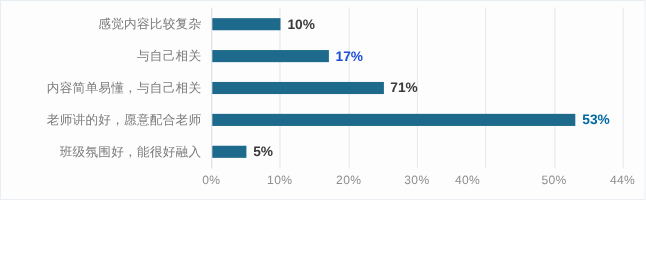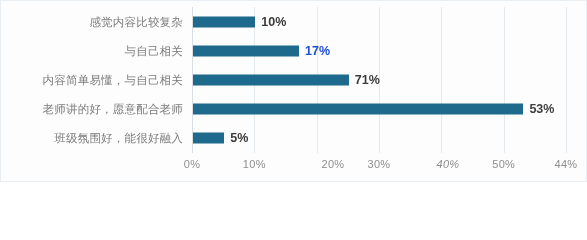--- a/index.html
+++ b/index.html
@@ -125,33 +125,33 @@
 
     <div class="row" style="top:58.4px;">
       <div class="cat-label" style="color: rgb(123, 123, 123);">内容简单易懂，与自己相关</div>
       <div class="bar" style="width: 155.8px; background: rgb(29, 106, 140);"></div>
       <div class="val-label" style="left: 155.8px; color: rgb(59, 59, 59);">71%</div>
     </div>
 
     <div class="row" style="top:87.6px;">
       <div class="cat-label" style="color: rgb(123, 123, 123); margin-left: 31px;">老师讲的好，愿意配合老师</div>
       <div class="bar" style="width: 330.4px; background: rgb(29, 106, 140);"></div>
-      <div class="val-label" style="left: 330.4px; color: #404040;">53%</div>
+      <div class="val-label" style="left: 330.4px; color: #0369a1;">53%</div>
     </div>
 
     <div class="row" style="top:116.8px;">
       <div class="cat-label" style="color: rgb(123, 123, 123);">班级氛围好，能很好融入</div>
       <div class="bar" style="width: 31.2px; background: rgb(29, 106, 140);"></div>
       <div class="val-label" style="left: 31.2px; color: rgb(59, 59, 59);">5%</div>
     </div>
   </div>
 
   <div class="x-axis">
     <div class="tick-label" style="left: 0px; color: rgb(142, 142, 142);">0%</div>
     <div class="tick-label" style="left: 62.3px; color: rgb(142, 142, 142);">10%</div>
-    <div class="tick-label" style="left: 141px; color: rgb(142, 142, 142); text-align: right;">20%</div>
+    <div class="tick-label" style="left: 125px; color: rgb(142, 142, 142); text-align: right;">20%</div>
     <div class="tick-label" style="left: 187px; color: rgb(142, 142, 142);">30%</div>
-    <div class="tick-label" style="left: 256px; color: rgb(142, 142, 142); font-style: italic;">40%</div>
+    <div class="tick-label" style="left: 233px; color: rgb(142, 142, 142);">40%</div>
     <div class="tick-label" style="left: 311.7px; color: rgb(142, 142, 142);">50%</div>
     <div class="tick-label" style="left: 374px; color: rgb(142, 142, 142);">44%</div>
   </div>
 
 </div>
 
 </body></html>

